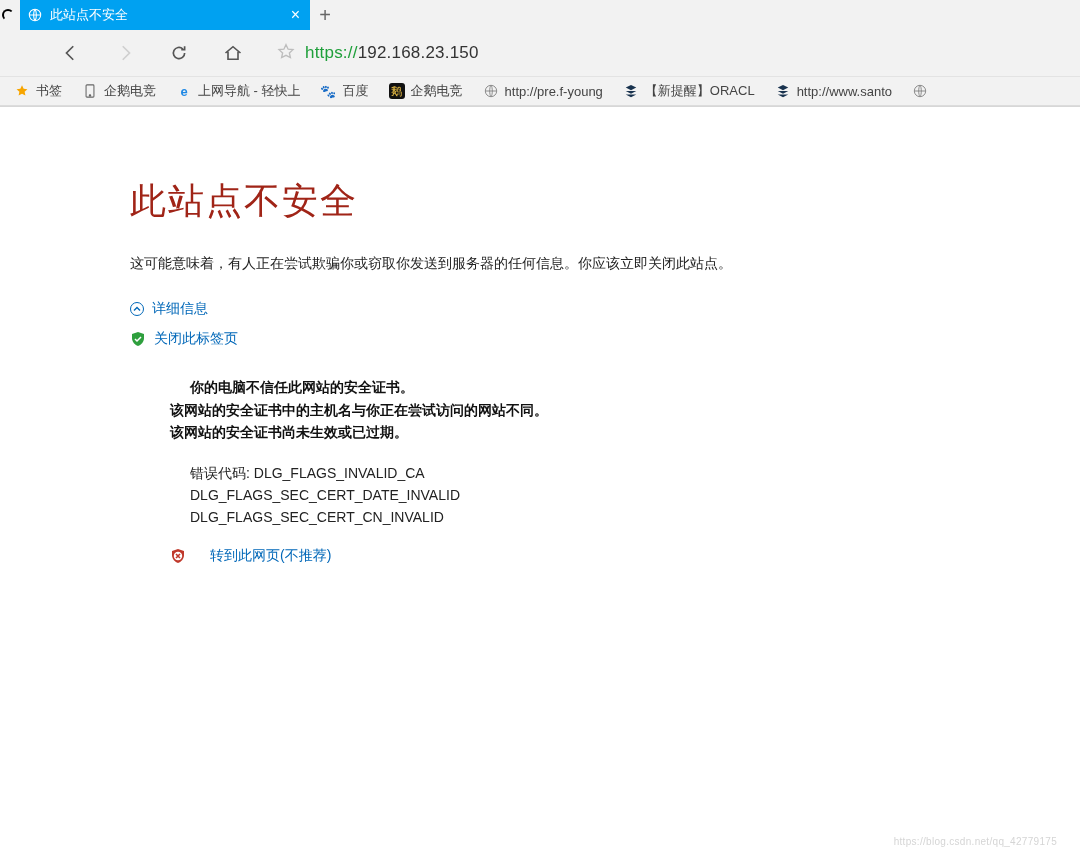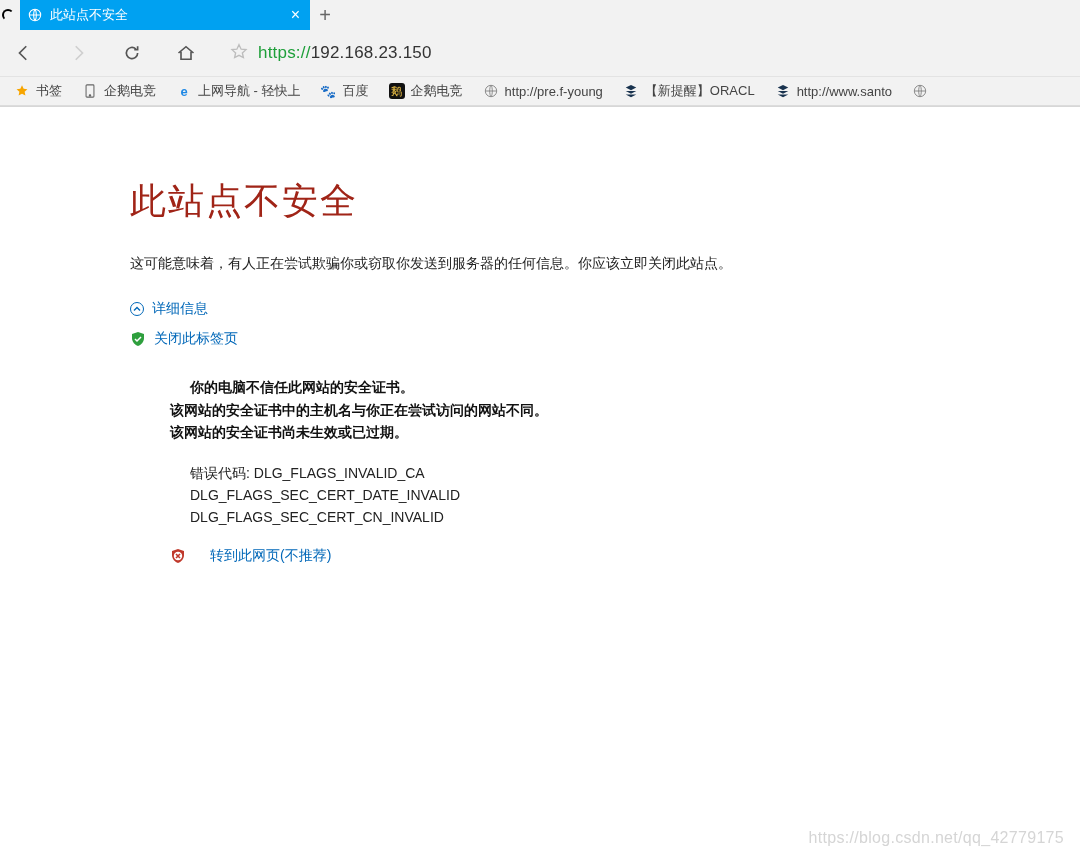--- a/index.html
+++ b/index.html
@@ -48,20 +48,21 @@
   .tab .title { flex: 1; white-space: nowrap; overflow: hidden; text-overflow: ellipsis; font-size: 13px; }
   .tab .close { font-size: 16px; line-height: 1; cursor: pointer; padding: 0 4px; }
   .newtab { width: 30px; display:flex; align-items:center; justify-content:center; font-size: 20px; color: #666; cursor:pointer; }
 
   .navbar {
     display: flex;
     align-items: center;
     height: 46px;
     padding: 0 4px;
     gap: 14px;
+    margin-left: 47px;
   }
   .nav-btn {
     width: 40px; height: 40px;
     display: flex; align-items: center; justify-content: center;
     color: #555; cursor: pointer;
     border-radius: 2px;
   }
   .nav-btn.disabled { color: #bdbdbd; }
   .addr-wrap {
     flex: 1;
@@ -124,24 +125,24 @@
   }
   .details-block { margin-top: 28px; color:#111;margin-left:40px; }
   .details-block .bold { font-weight: 700; line-height:1.6; }
   .details-block .bold.indent { margin-left: 20px; }
   .err-codes { margin: 18px 0 18px 20px; line-height:1.6; color:#222; }
   .goto-line { display:flex; align-items:center; gap:24px; }
   .goto-line a { color:#0067b8; text-decoration:none; }
 
   .watermark {
     position: absolute;
-    right: 16px;
+    right: 23px;
     bottom: 12px;
     color: #d5d5d5;
-    font-size: 16px;
+    font-size: 10px;
     letter-spacing: 0.3px;
   }
 </style>
 </head>
 <body>
 
 <div class="browser-chrome">
   <div class="tabstrip">
     <div class="spinner-fragment">
       <div class="spinner-dot"></div>

